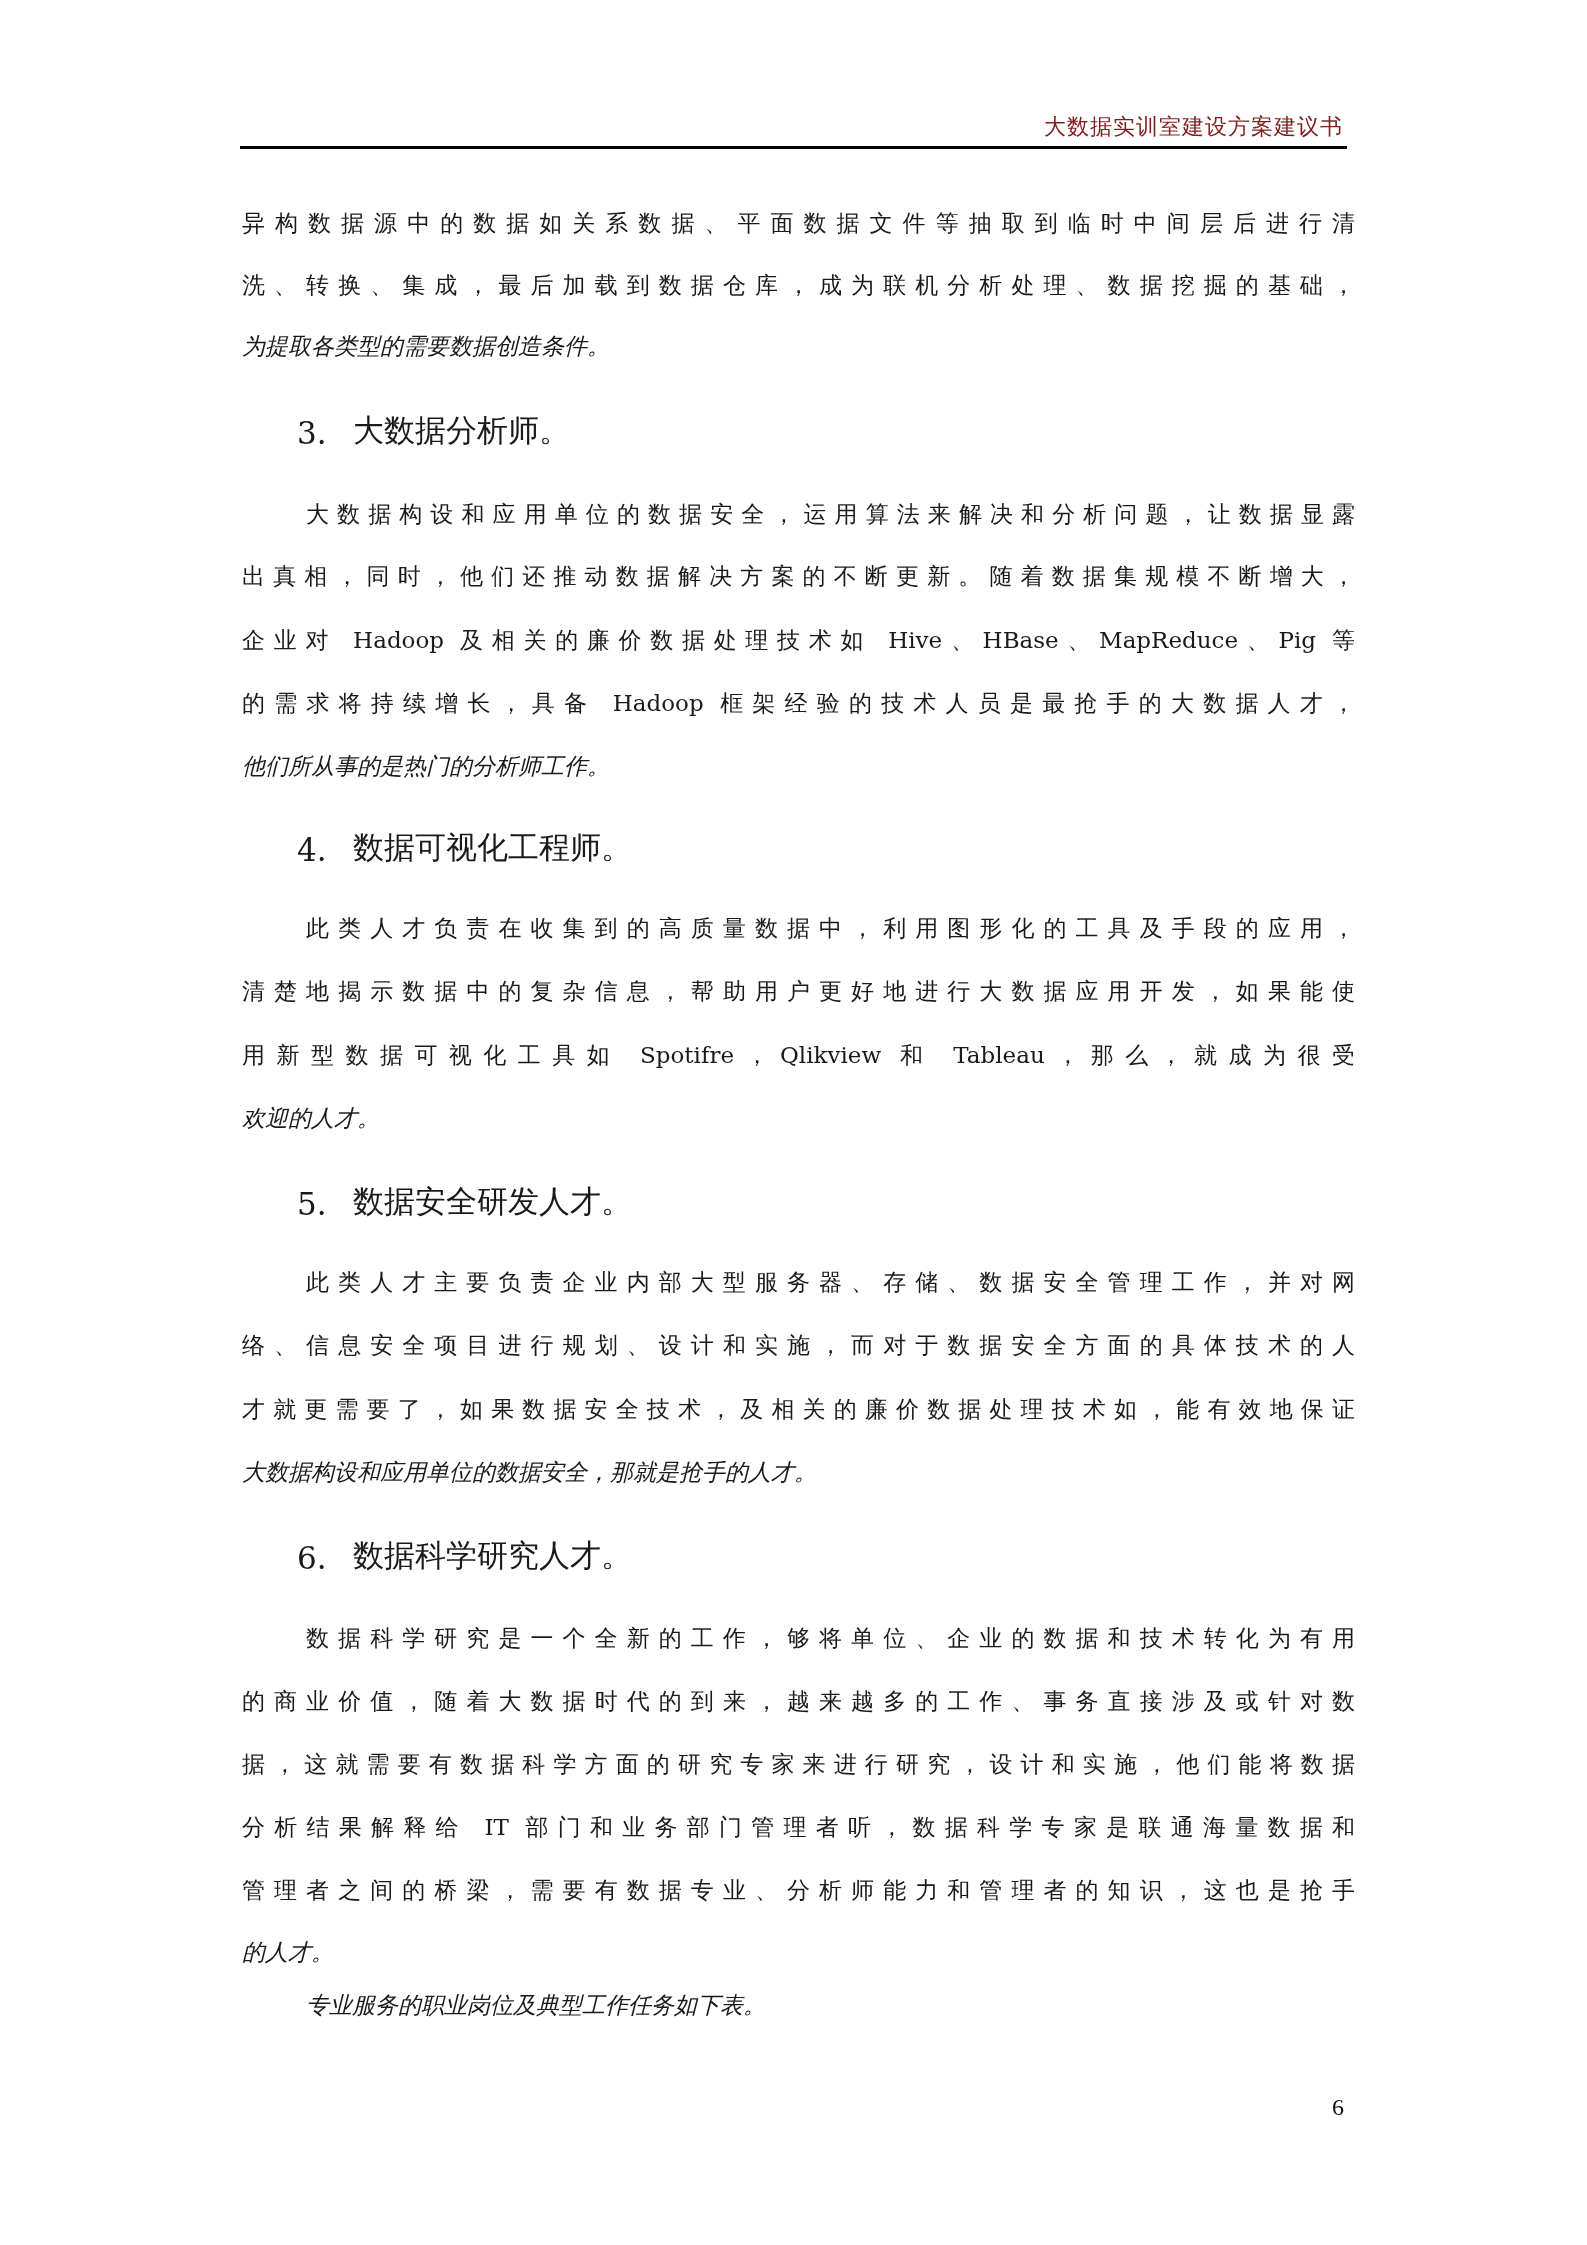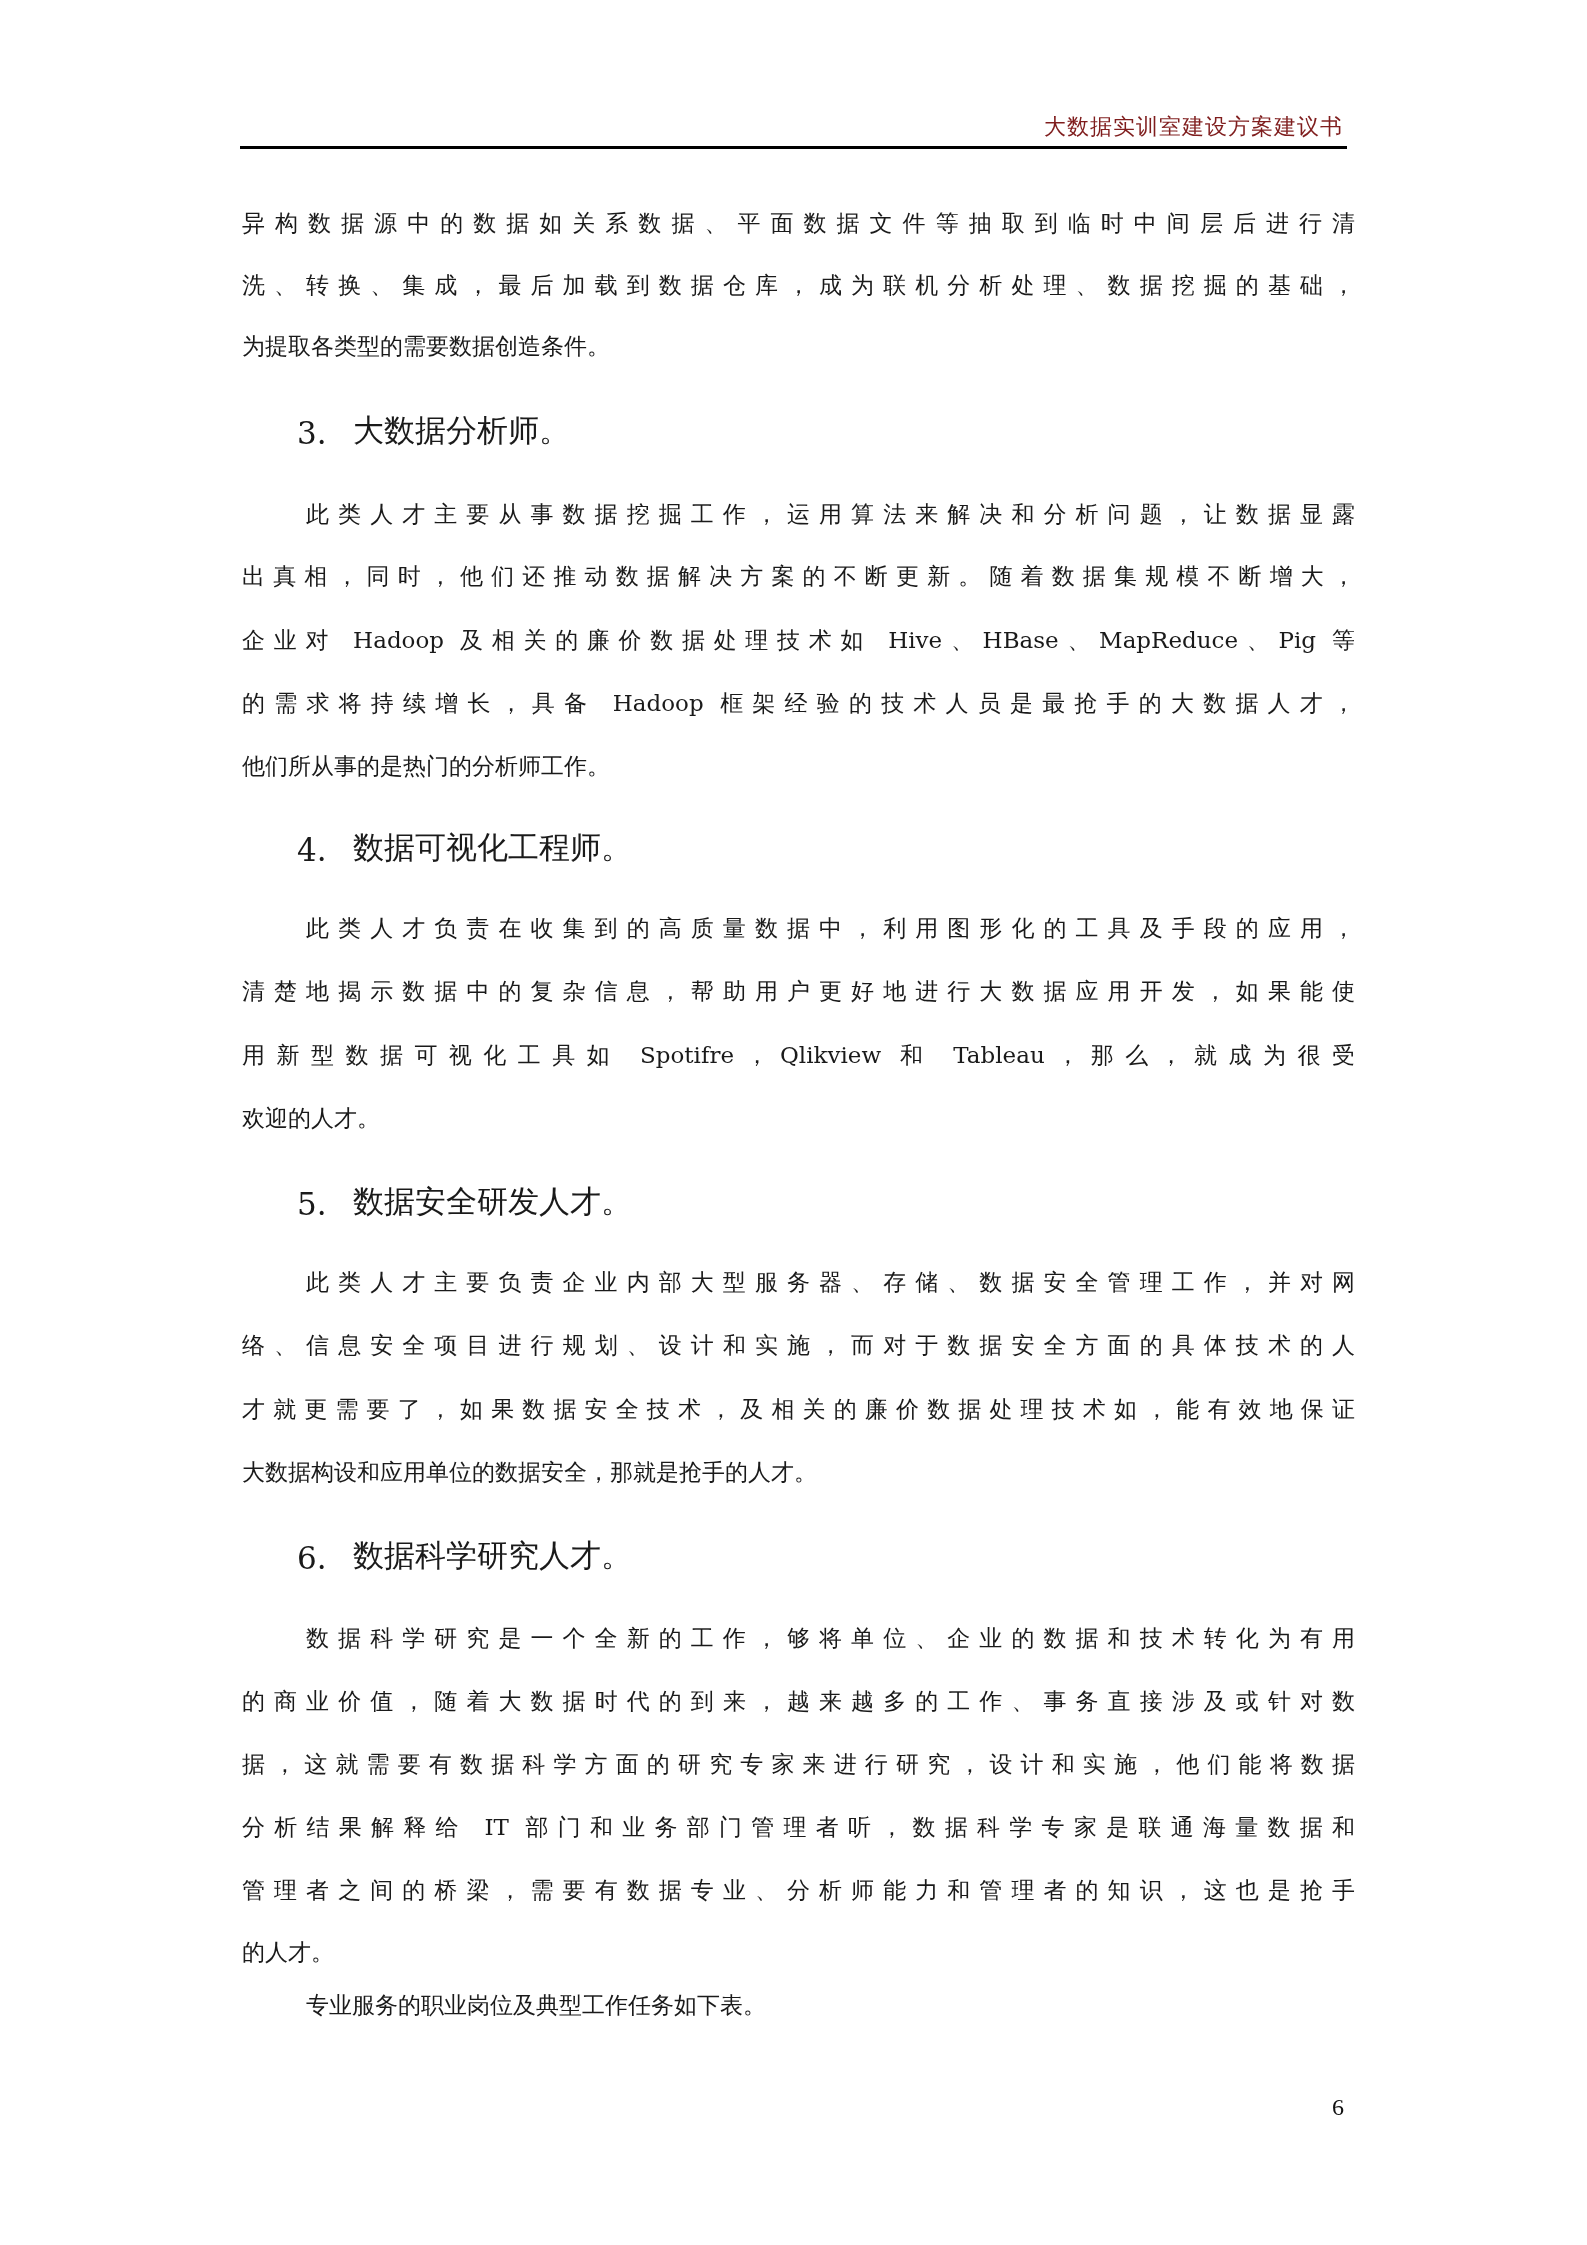--- a/index.html
+++ b/index.html
@@ -3,21 +3,21 @@
   <meta charset="utf-8">
   <style>
     html, body { margin: 0; padding: 0; background: #ffffff; }
     body { width: 1587px; height: 2245px; position: relative; overflow: hidden;
            font-family: "DejaVu Serif", "Liberation Serif", serif; color: #1a1a1a; }
     .header-title { position: absolute; top: 112px; right: 244px; font-size: 22px; line-height: 30px;
                     font-family: "DejaVu Sans", "Liberation Sans", sans-serif; color: #7f1d1d; letter-spacing: 1px; white-space: nowrap; }
     .header-rule { position: absolute; left: 240px; top: 146px; width: 1107px; height: 3px; background: #000; }
     .line { position: absolute; left: 242px; width: 1113px; height: 40px; line-height: 40px; font-size: 23px;
             white-space: nowrap; text-align: justify; text-align-last: justify; }
-    .line.last { text-align-last: left; }
+    .line.last { text-align-last: left; font-style: italic; }
     .line.indent { left: 306px; width: 1049px; }
     .heading { position: absolute; height: 40px; line-height: 40px; font-size: 31px; white-space: nowrap; }
     .heading .num { position: absolute; left: 0; }
     .heading .txt { position: absolute; left: 56px; font-family: Liberation Mono, monospace; }
     .page-number { position: absolute; left: 1332px; top: 2092px; font-size: 24px; line-height: 30px;
                    font-family: "Liberation Serif", serif; color: #111; }
   </style>
 </head>
 <body>
 
@@ -33,21 +33,21 @@
     <div class="line" style="top:265px">洗、转换、集成，最后加载到数据仓库，成为联机分析处理、数据挖掘的基础，</div>
     <div class="line last" style="top:326px">为提取各类型的需要数据创造条件。</div>
   </div>
 
   <div class="heading" style="left:297px; top:413px">
     <span class="num">3.</span>
     <span class="txt">大数据分析师。</span>
   </div>
 
   <div>
-    <div class="line indent" style="top:494px">此类人才主要从事数据挖掘工作，运用算法来解决和分析问题，让数据显露</div>
+    <div class="line indent" style="top:494px">大数据构设和应用单位的数据安全，运用算法来解决和分析问题，让数据显露</div>
     <div class="line" style="top:556px">出真相，同时，他们还推动数据解决方案的不断更新。随着数据集规模不断增大，</div>
     <div class="line" style="top:620px">企业对 Hadoop 及相关的廉价数据处理技术如 Hive、HBase、MapReduce、Pig 等</div>
     <div class="line" style="top:683px">的需求将持续增长，具备 Hadoop 框架经验的技术人员是最抢手的大数据人才，</div>
     <div class="line last" style="top:746px">他们所从事的是热门的分析师工作。</div>
   </div>
 
   <div class="heading" style="left:297px; top:830px">
     <span class="num">4.</span>
     <span class="txt">数据可视化工程师。</span>
   </div>

